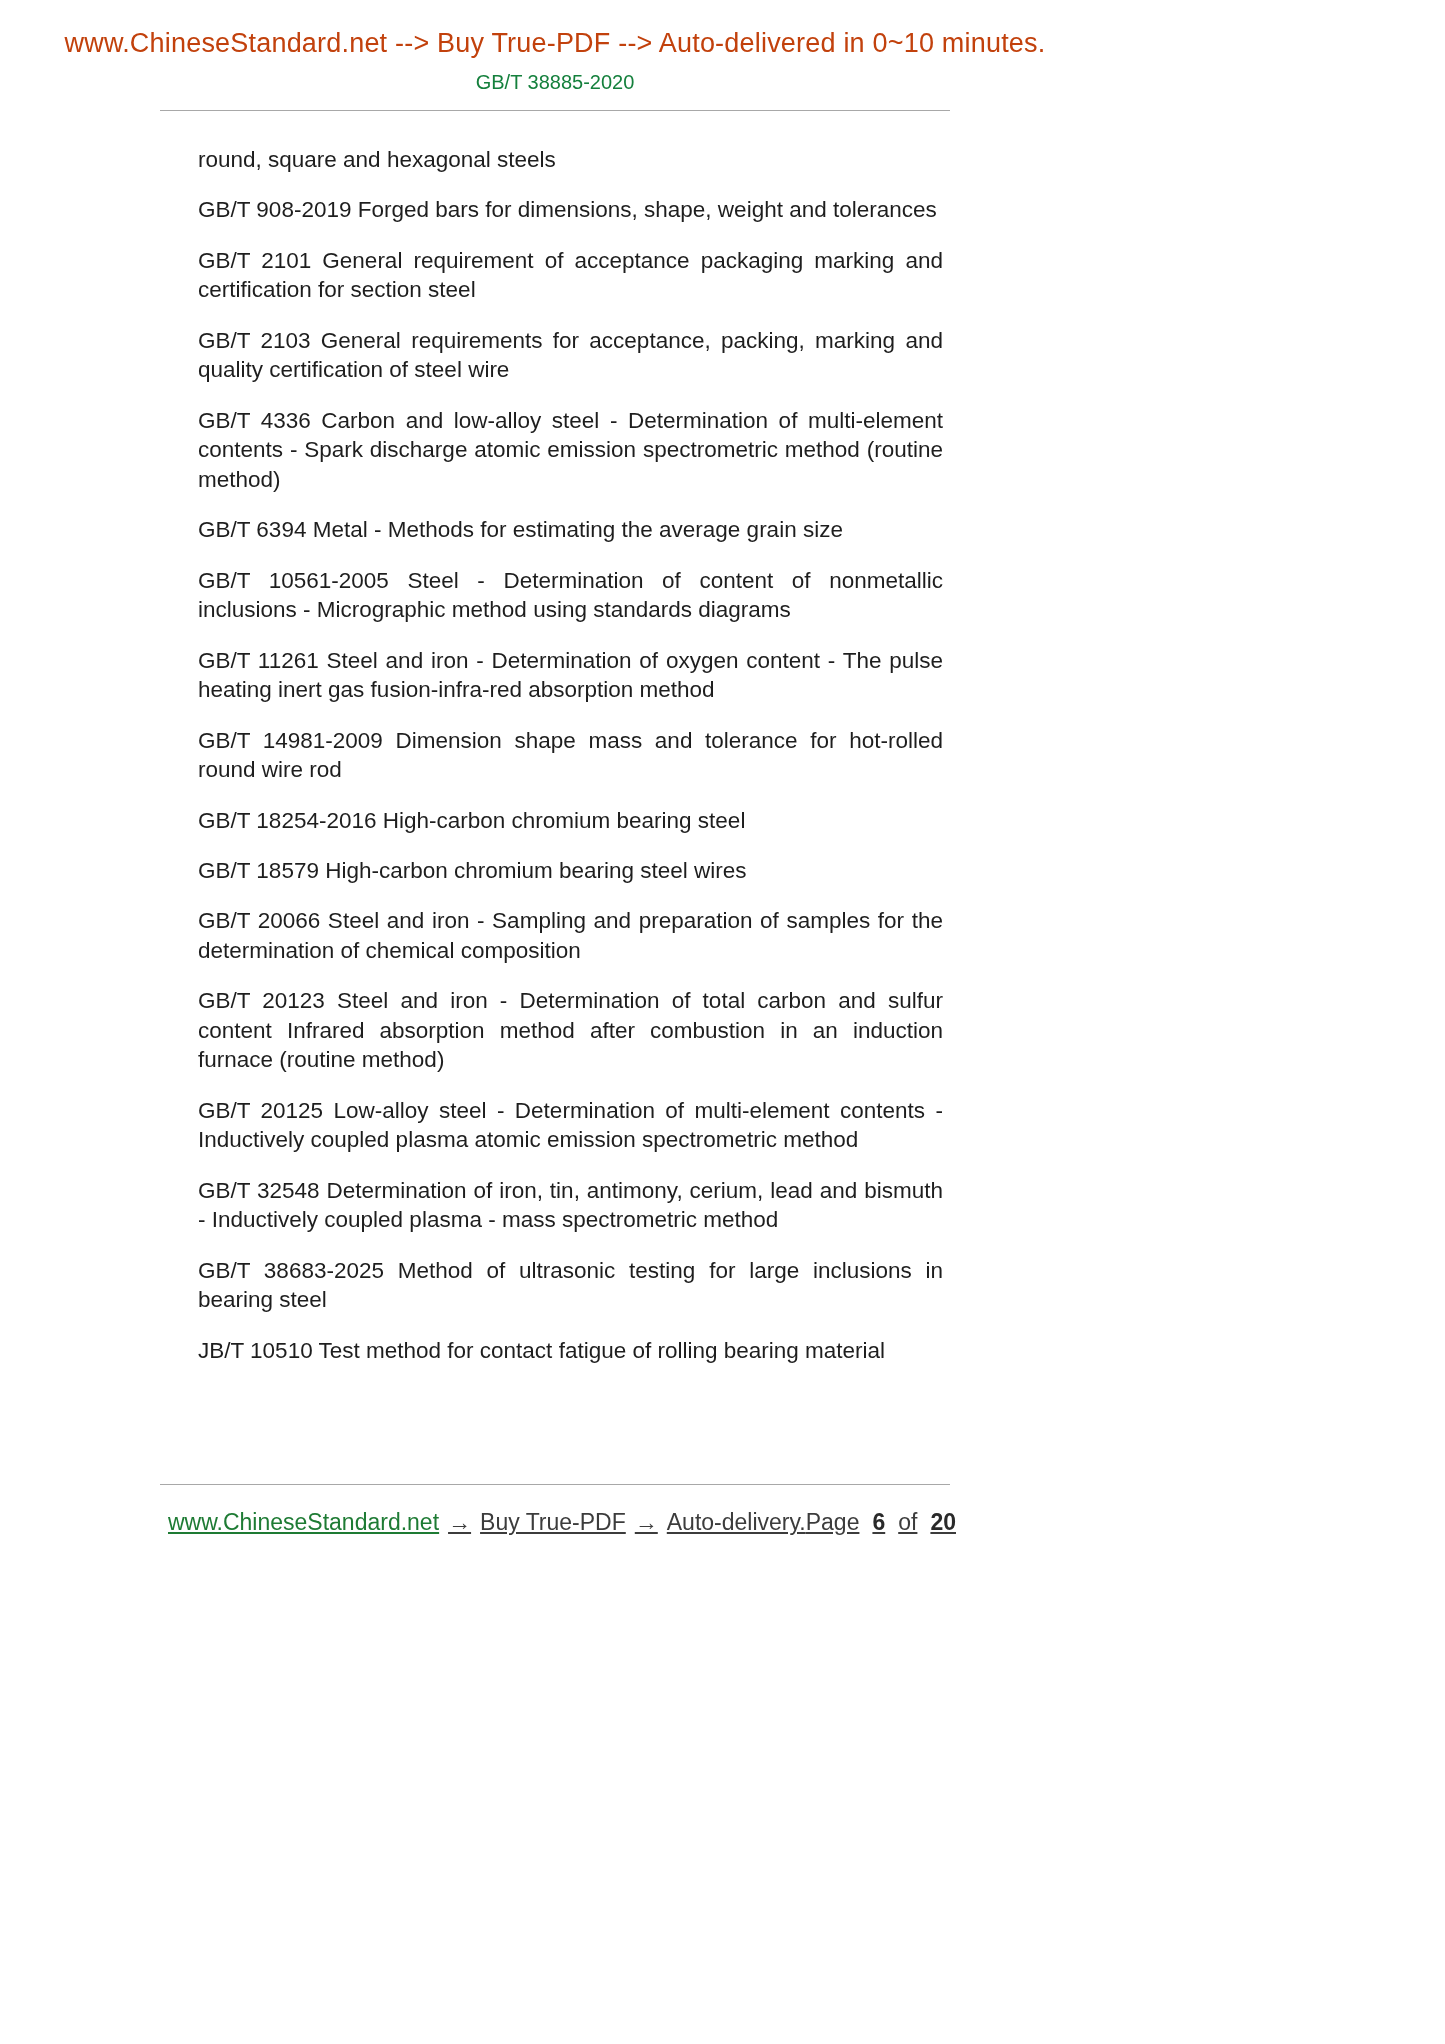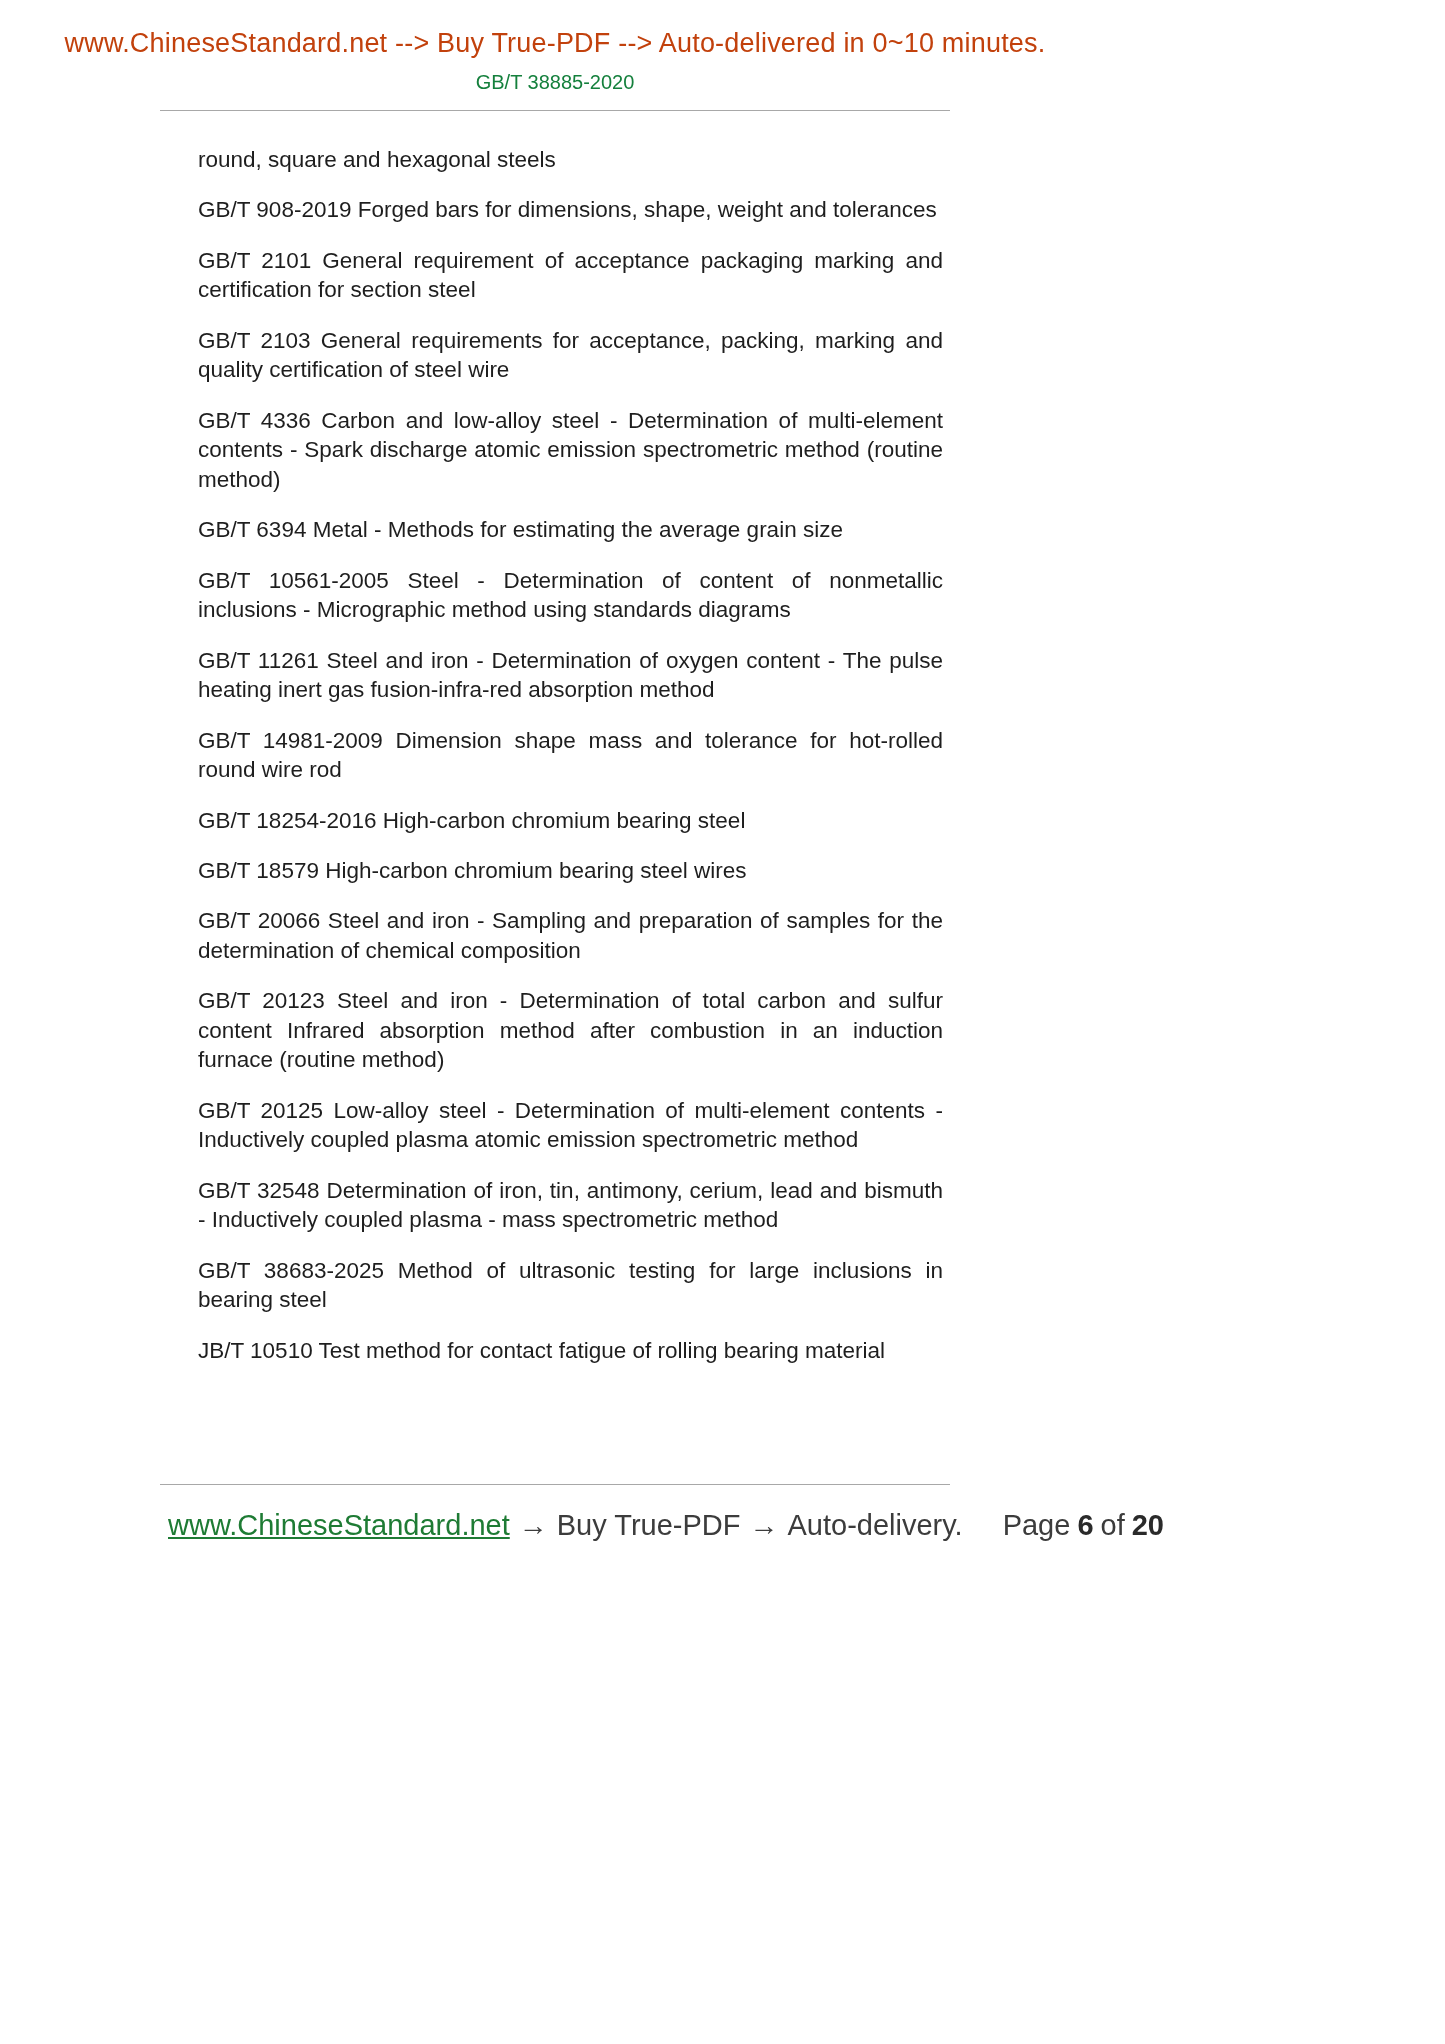--- a/index.html
+++ b/index.html
@@ -55,25 +55,26 @@
     top: 1468px;
     left: 0;
     width: 1110px;
   }
   .footer-row {
     width: 762px;
     margin: 24px 0 0 168px;
     display: flex;
     justify-content: space-between;
     align-items: center;
-    font-size: 29px;
+    font-size: 23px;
     color: #3c3c3c;
+    text-decoration: underline;
   }
   .fleft { display: flex; gap: 9px; white-space: nowrap; }
-  .fright { display: flex; gap: 7px; white-space: nowrap; margin-left: 40px; }
+  .fright { display: flex; gap: 13px; white-space: nowrap; }
   .site-link { text-decoration: underline; cursor: pointer; }
   .bold { font-weight: bold; color: #2a2a2a; }
 </style>
 </head>
 <body>
 
 <div class="page">
   <div class="sheet">
 
     <div class="hdr1">www.ChineseStandard.net --&gt; Buy True-PDF --&gt; Auto-delivered in 0~10 minutes.</div>

